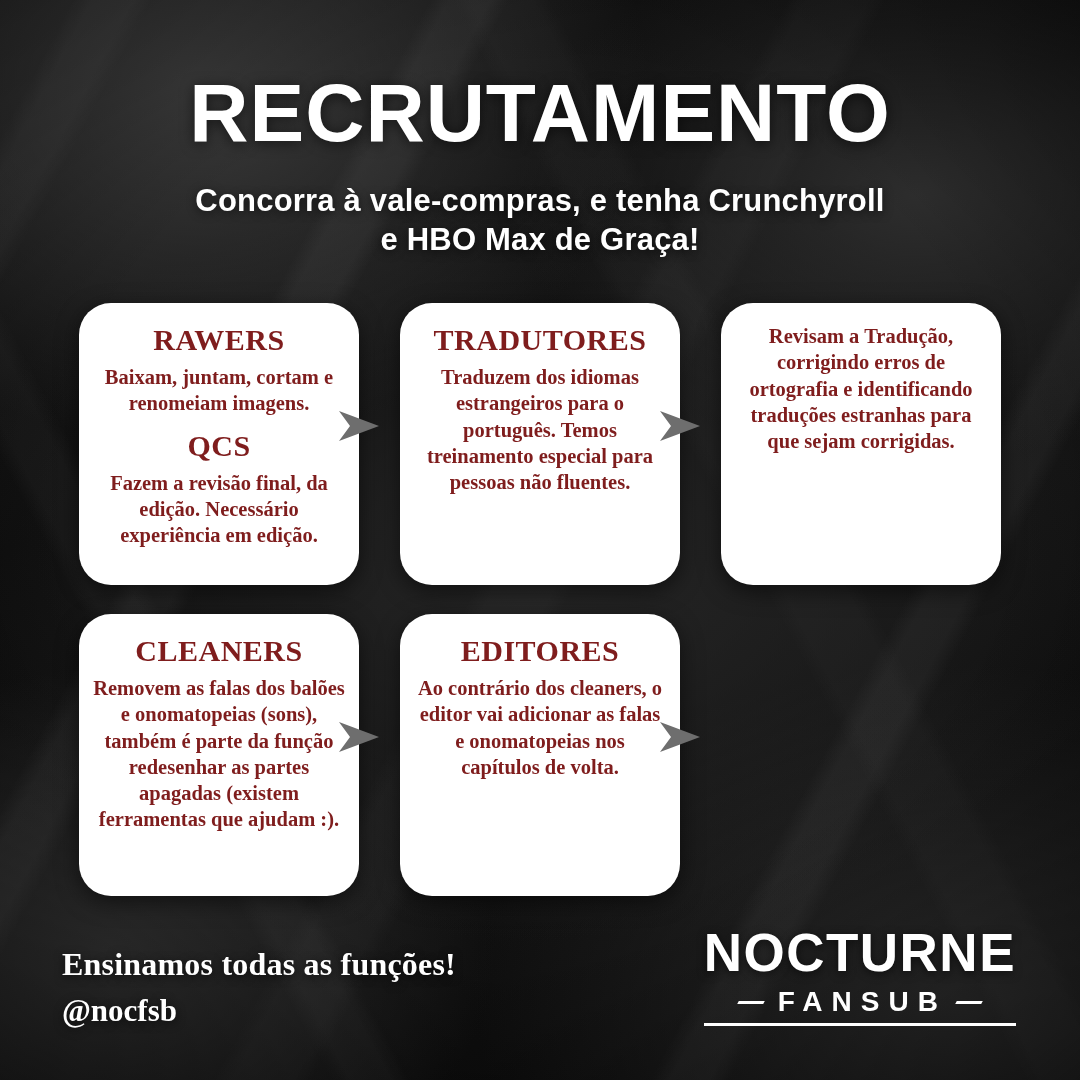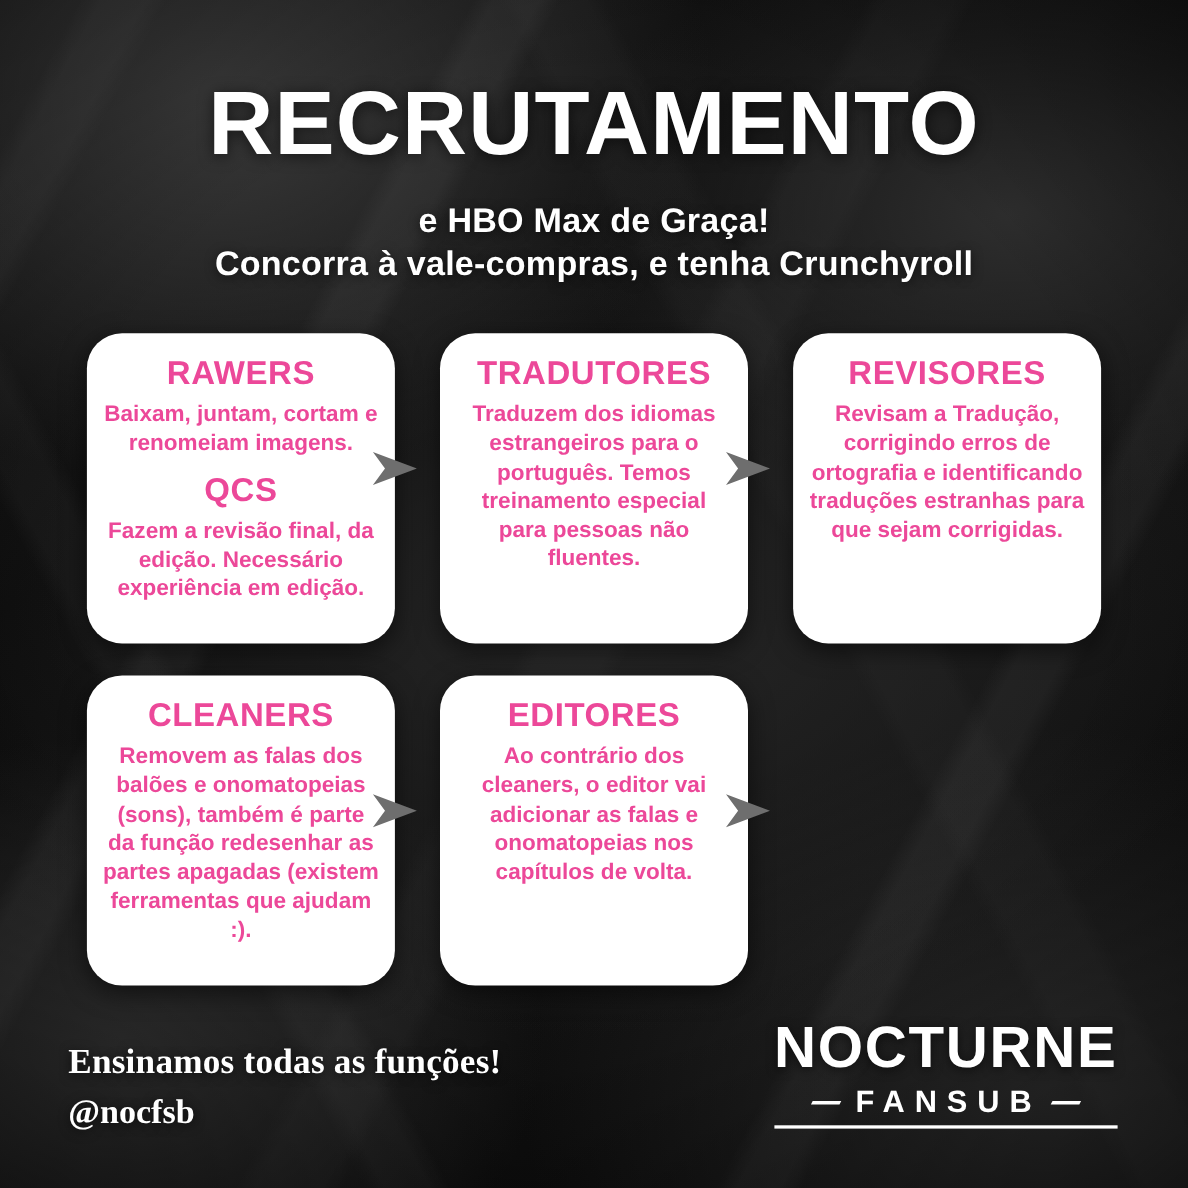--- a/index.html
+++ b/index.html
@@ -93,27 +93,28 @@
     column-gap: 41px;
     row-gap: 29px;
     justify-content: center;
     position: relative;
   }
 
   .card {
     background: #ffffff;
     border-radius: 32px;
     padding: 20px 14px 14px;
-    color: #ec4899;
+    color: #7f1d1d;
     text-align: center;
     display: flex;
     flex-direction: column;
     align-items: center;
     box-shadow: 0 6px 22px rgba(0,0,0,0.55);
     overflow: hidden;
+    font-family: Liberation Serif, serif;
   }
 
   .card-title {
     font-weight: 700;
     font-size: 30px;
     letter-spacing: 0.5px;
     line-height: 1.1;
     margin-bottom: 8px;
   }
 
@@ -202,40 +203,39 @@
 </style>
 </head>
 <body>
 
 <div id="poster">
   <div class="content">
 
     <h1 class="title">RECRUTAMENTO</h1>
 
     <div class="subtitle">
+      <div>Concorra à vale-compras, e tenha Crunchyroll</div>
       <div>e HBO Max de Graça!</div>
-      <div>Concorra à vale-compras, e tenha Crunchyroll</div>
     </div>
 
     <div class="grid">
 
       <div class="card">
         <div class="card-title">RAWERS</div>
         <div class="card-body">Baixam, juntam, cortam e renomeiam imagens.</div>
         <div class="card-title second">QCS</div>
         <div class="card-body">Fazem a revisão final, da edição. Necessário experiência em edição.</div>
       </div>
 
       <div class="card">
         <div class="card-title">TRADUTORES</div>
         <div class="card-body">Traduzem dos idiomas estrangeiros para o português. Temos treinamento especial para pessoas não fluentes.</div>
       </div>
 
       <div class="card">
-        <div class="card-title">REVISORES</div>
         <div class="card-body">Revisam a Tradução, corrigindo erros de ortografia e identificando traduções estranhas para que sejam corrigidas.</div>
       </div>
 
       <div class="card">
         <div class="card-title">CLEANERS</div>
         <div class="card-body">Removem as falas dos balões e onomatopeias (sons), também é parte da função redesenhar as partes apagadas (existem ferramentas que ajudam :).</div>
       </div>
 
       <div class="card">
         <div class="card-title">EDITORES</div>

